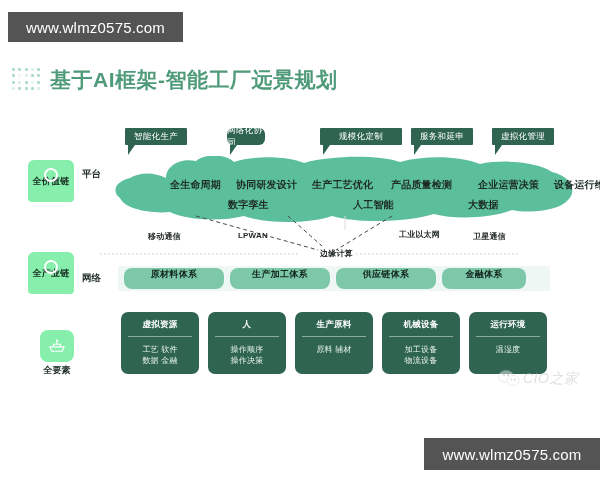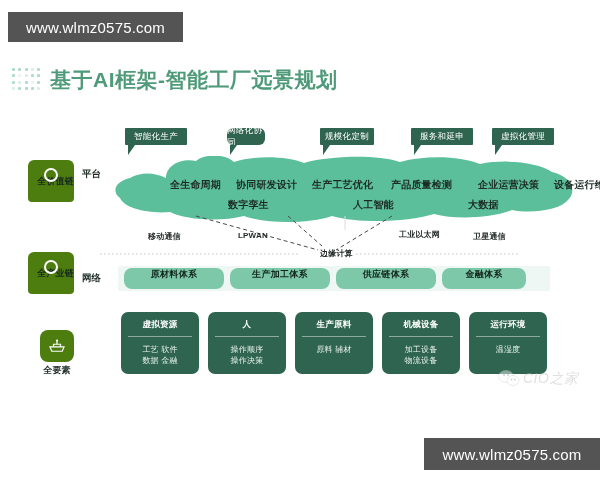--- a/index.html
+++ b/index.html
@@ -122,25 +122,24 @@
 
   
   .stage {
     position: absolute;
     width: 46px;
     text-align: center;
   }
   .stage-icon {
     width: 46px;
     height: 42px;
-    background: #4d7c0f;
+    background: #86efac;
     border-radius: 6px 6px 4px 4px;
     margin: 0 auto;
     position: relative;
-    text-align: right;
   }
   .stage-icon.chain::after {
     content: "";
     position: absolute;
     left: 50%;
     top: 8px;
     margin-left: -7px;
     width: 14px;
     height: 14px;
     border: 2.5px solid #ffffff;
@@ -306,21 +305,21 @@
 
   <div id="ribbons">
       <div class="ribbon" style="left: 117px; top: 128px; width: 62px; margin-left: 8px;">
         <span>智能化生产</span>
         <span class="tail"></span>
       </div>
       <div class="ribbon" style="left: 227px; top: 128px; width: 38px; border-radius: 6px;">
         <span>网络化协同</span>
         <span class="tail"></span>
       </div>
-      <div class="ribbon" style="left: 320px; top: 128px; width: 54px;">
+      <div class="ribbon" style="left: 320px; top: 128px; width: 82px;">
         <span>规模化定制</span>
         <span class="tail"></span>
       </div>
       <div class="ribbon" style="left: 411px; top: 128px; width: 62px;">
         <span>服务和延申</span>
         <span class="tail"></span>
       </div>
       <div class="ribbon" style="left: 492px; top: 128px; width: 62px;">
         <span>虚拟化管理</span>
         <span class="tail"></span>

